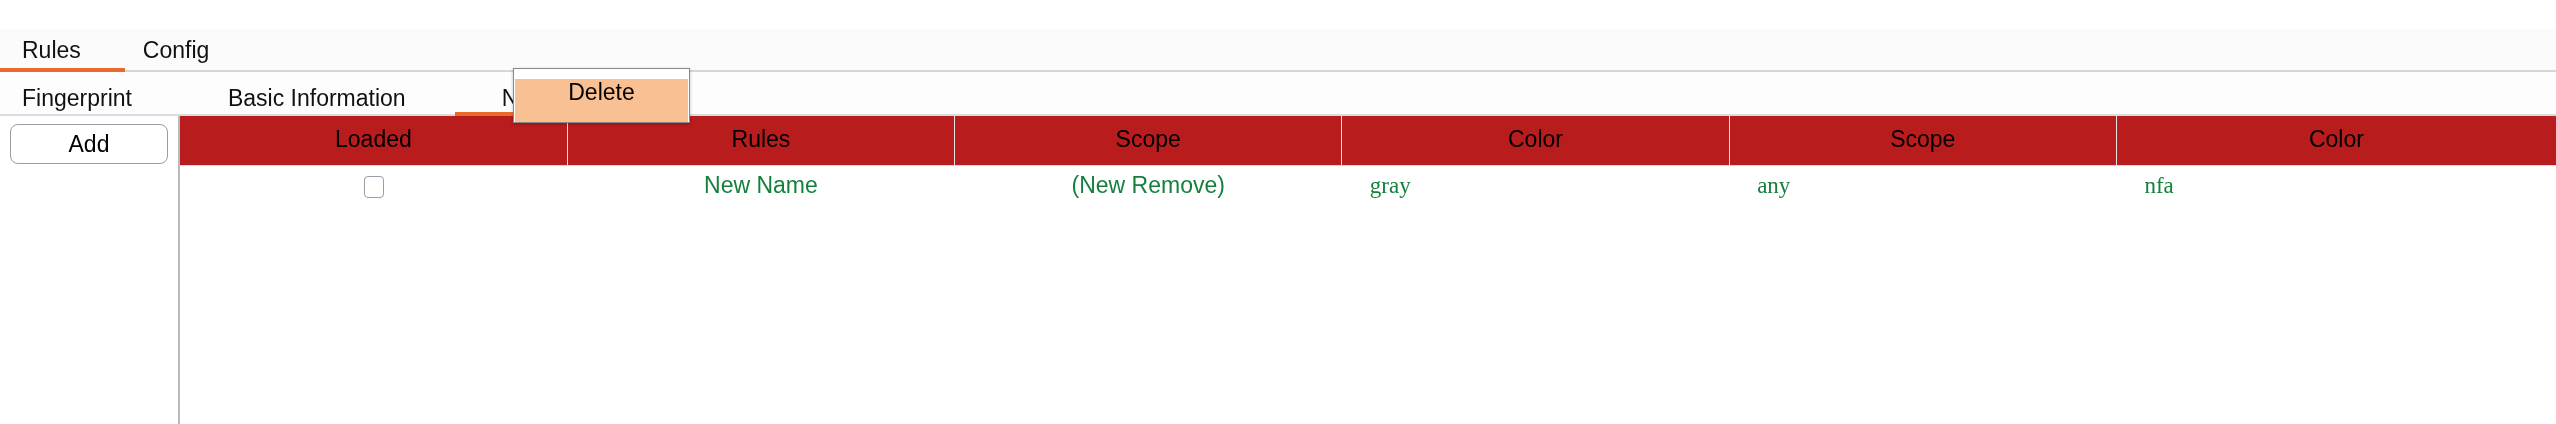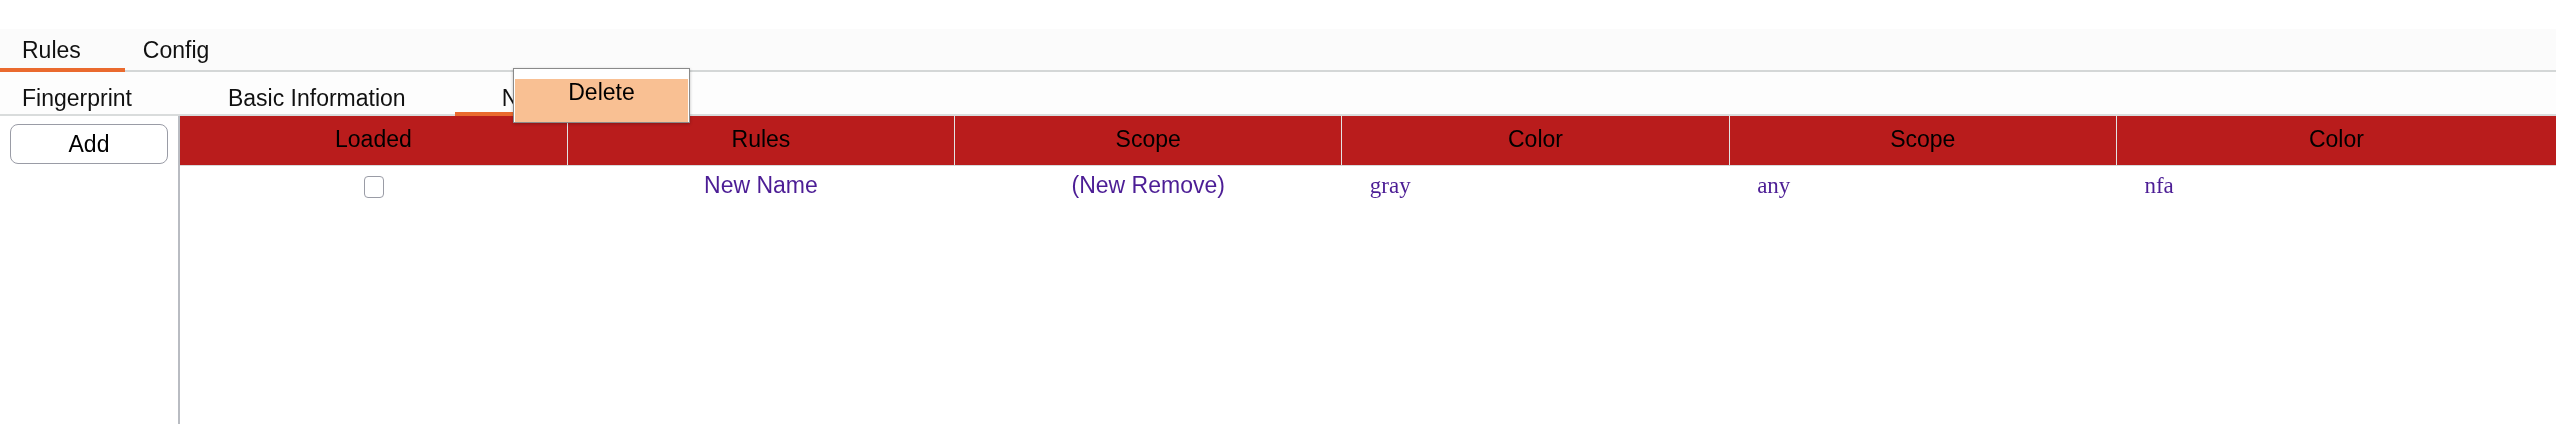--- a/index.html
+++ b/index.html
@@ -159,21 +159,21 @@
     border-bottom: 1px solid #d8d8d8;
     border-right: 1px solid #e3e3e3;
     color: #000000;
     white-space: nowrap;
   }
   table.rules-table thead th:last-child { border-right: none; }
   table.rules-table tbody td {
     font-size: 23px;
     padding: 6px 0 8px 0;
     background: #ffffff;
-    color: #4c1d95;
+    color: #15803d;
     white-space: nowrap;
     vertical-align: middle;
   }
   .cell-center { text-align: center; }
   .cell-left   { text-align: left; padding-left: 28px !important; font-family: Liberation Serif, serif; }
 
   .chk {
     display: inline-block;
     width: 20px;
     height: 22px;

